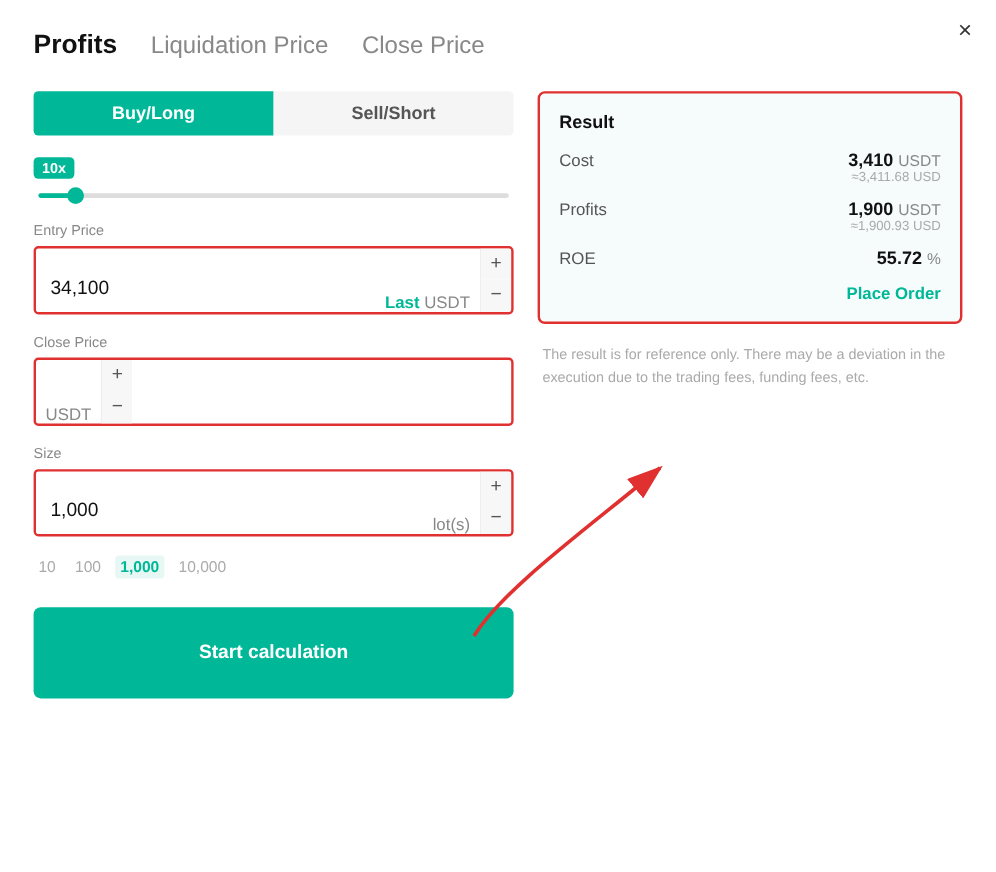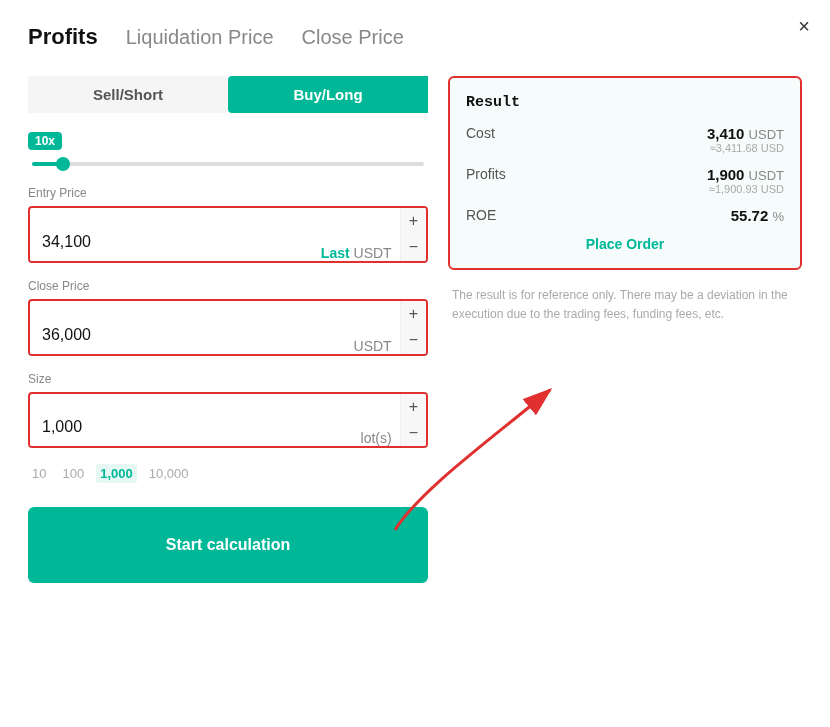--- a/index.html
+++ b/index.html
@@ -219,21 +219,20 @@
       padding: 16px;
       background: #f5fcfb;
       margin-bottom: 16px;
       position: relative;
     }
     .result-title {
       font-size: 15px;
       font-weight: 600;
       color: #111;
       margin-bottom: 14px;
-      font-family: Liberation Mono, monospace;
     }
     .result-row {
       display: flex;
       justify-content: space-between;
       align-items: flex-start;
       margin-bottom: 12px;
     }
     .result-key {
       font-size: 14px;
       color: #555;
@@ -250,21 +249,21 @@
       font-size: 13px;
       font-weight: 400;
       color: #888;
     }
     .result-sub {
       font-size: 11px;
       color: #aaa;
     }
     .place-order-link {
       display: block;
-      text-align: center;
+      text-align: right;
       color: #00b897;
       font-size: 14px;
       font-weight: 600;
       cursor: pointer;
       margin-top: 8px;
     }
     .disclaimer {
       font-size: 12px;
       color: #aaa;
       line-height: 1.6;
@@ -288,22 +287,22 @@
     <span class="tab">Profits</span>
     <span class="tab inactive">Liquidation Price</span>
     <span class="tab inactive">Close Price</span>
   </div>
 
   <div class="content-area">
 
     <div class="left-panel">
 
       <div class="toggle-row">
+        <button class="toggle-btn active">Buy/Long</button>
         <button class="toggle-btn inactive">Sell/Short</button>
-        <button class="toggle-btn active">Buy/Long</button>
       </div>
 
       <div class="leverage-container">
         <span class="leverage-badge">10x</span>
         <div class="slider-wrapper">
           <div class="slider-track">
             <div class="slider-fill"></div>
             <div class="slider-thumb"></div>
           </div>
         </div>
@@ -320,21 +319,20 @@
           <div class="input-controls">
             <button class="ctrl-btn">+</button>
             <button class="ctrl-btn">−</button>
           </div>
         </div>
       </div>
 
       <div class="field-wrapper">
         <div class="field-label">Close Price</div>
         <div class="input-group">
-          <input class="input-field" type="text" value="36,000" style="">
           <div class="input-suffix">
             <span>USDT</span>
           </div>
           <div class="input-controls">
             <button class="ctrl-btn">+</button>
             <button class="ctrl-btn">−</button>
           </div>
         </div>
       </div>
 

